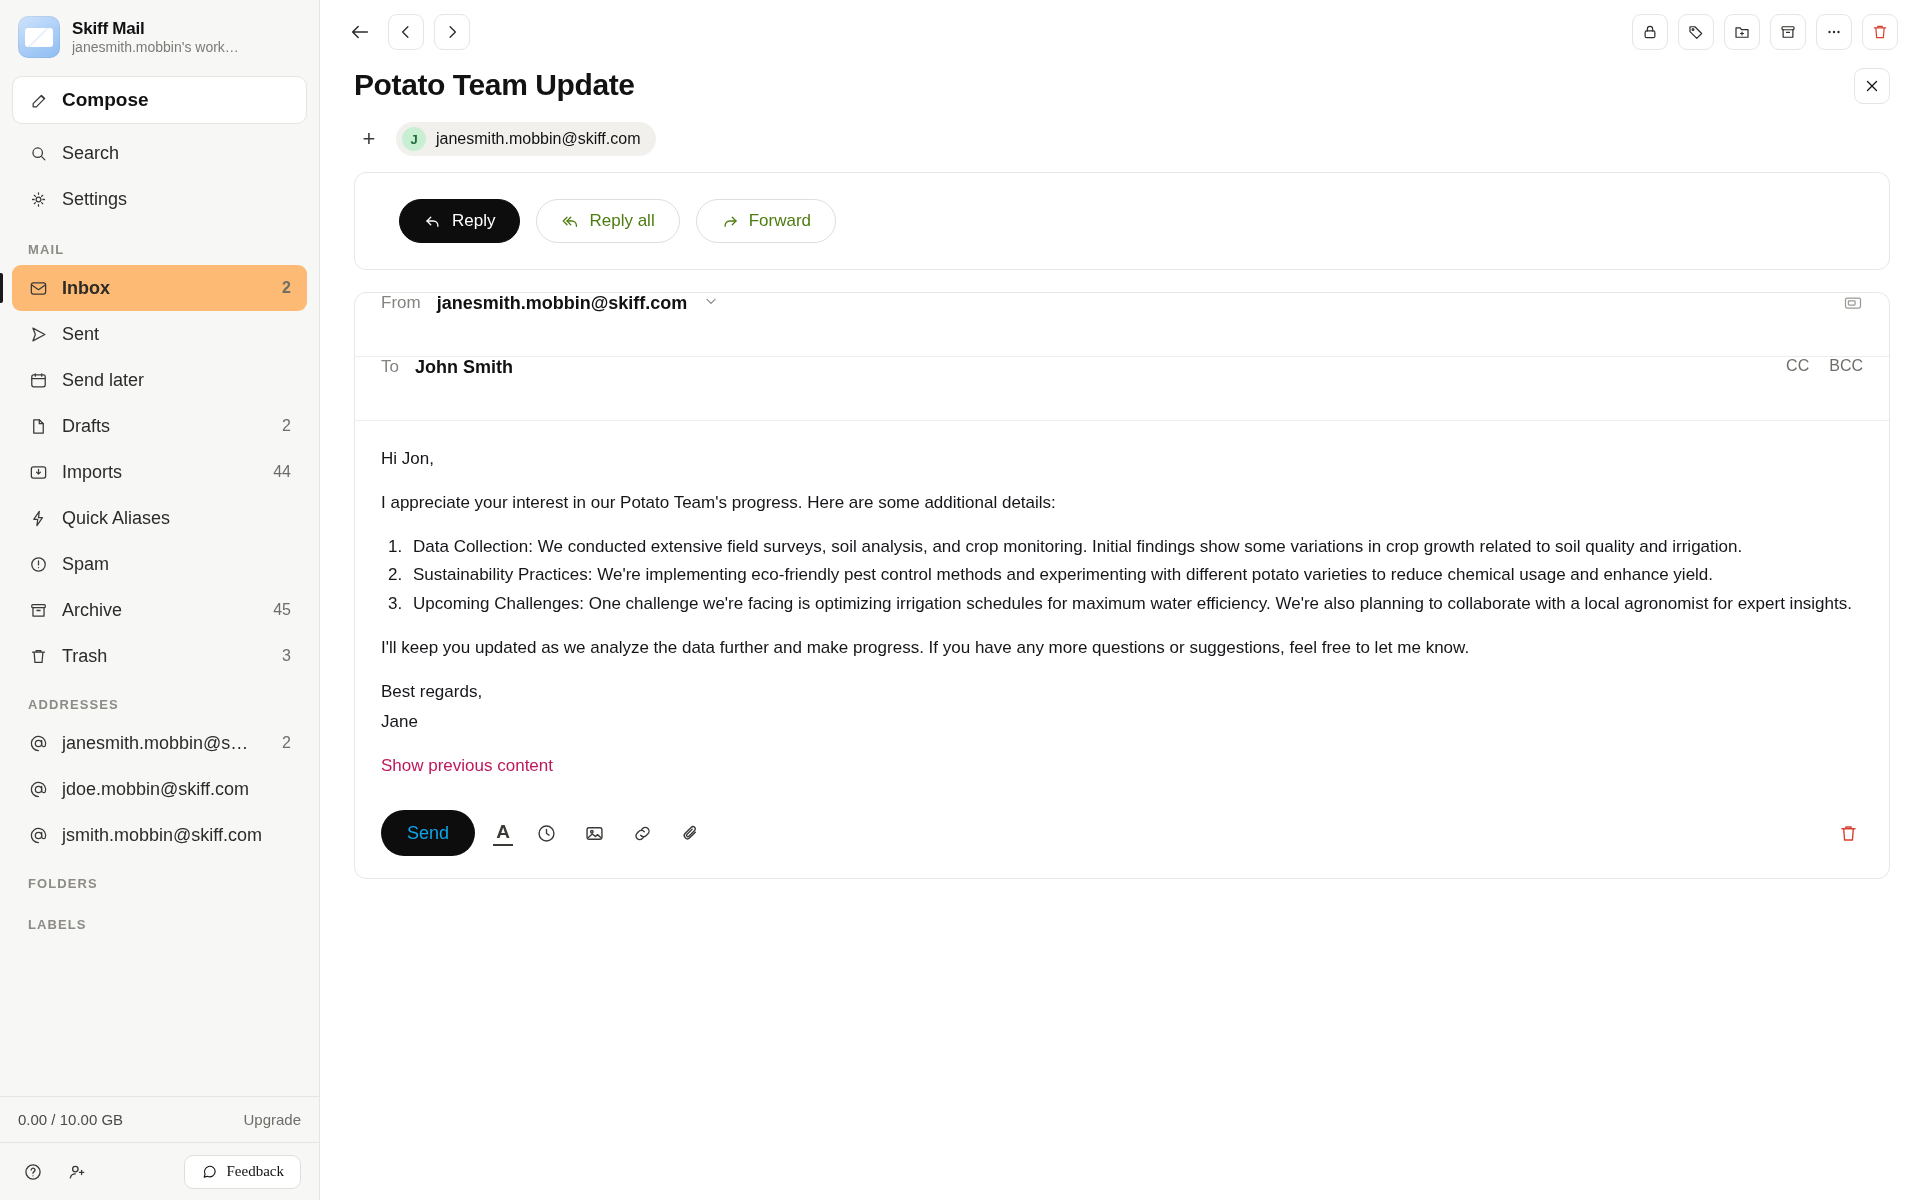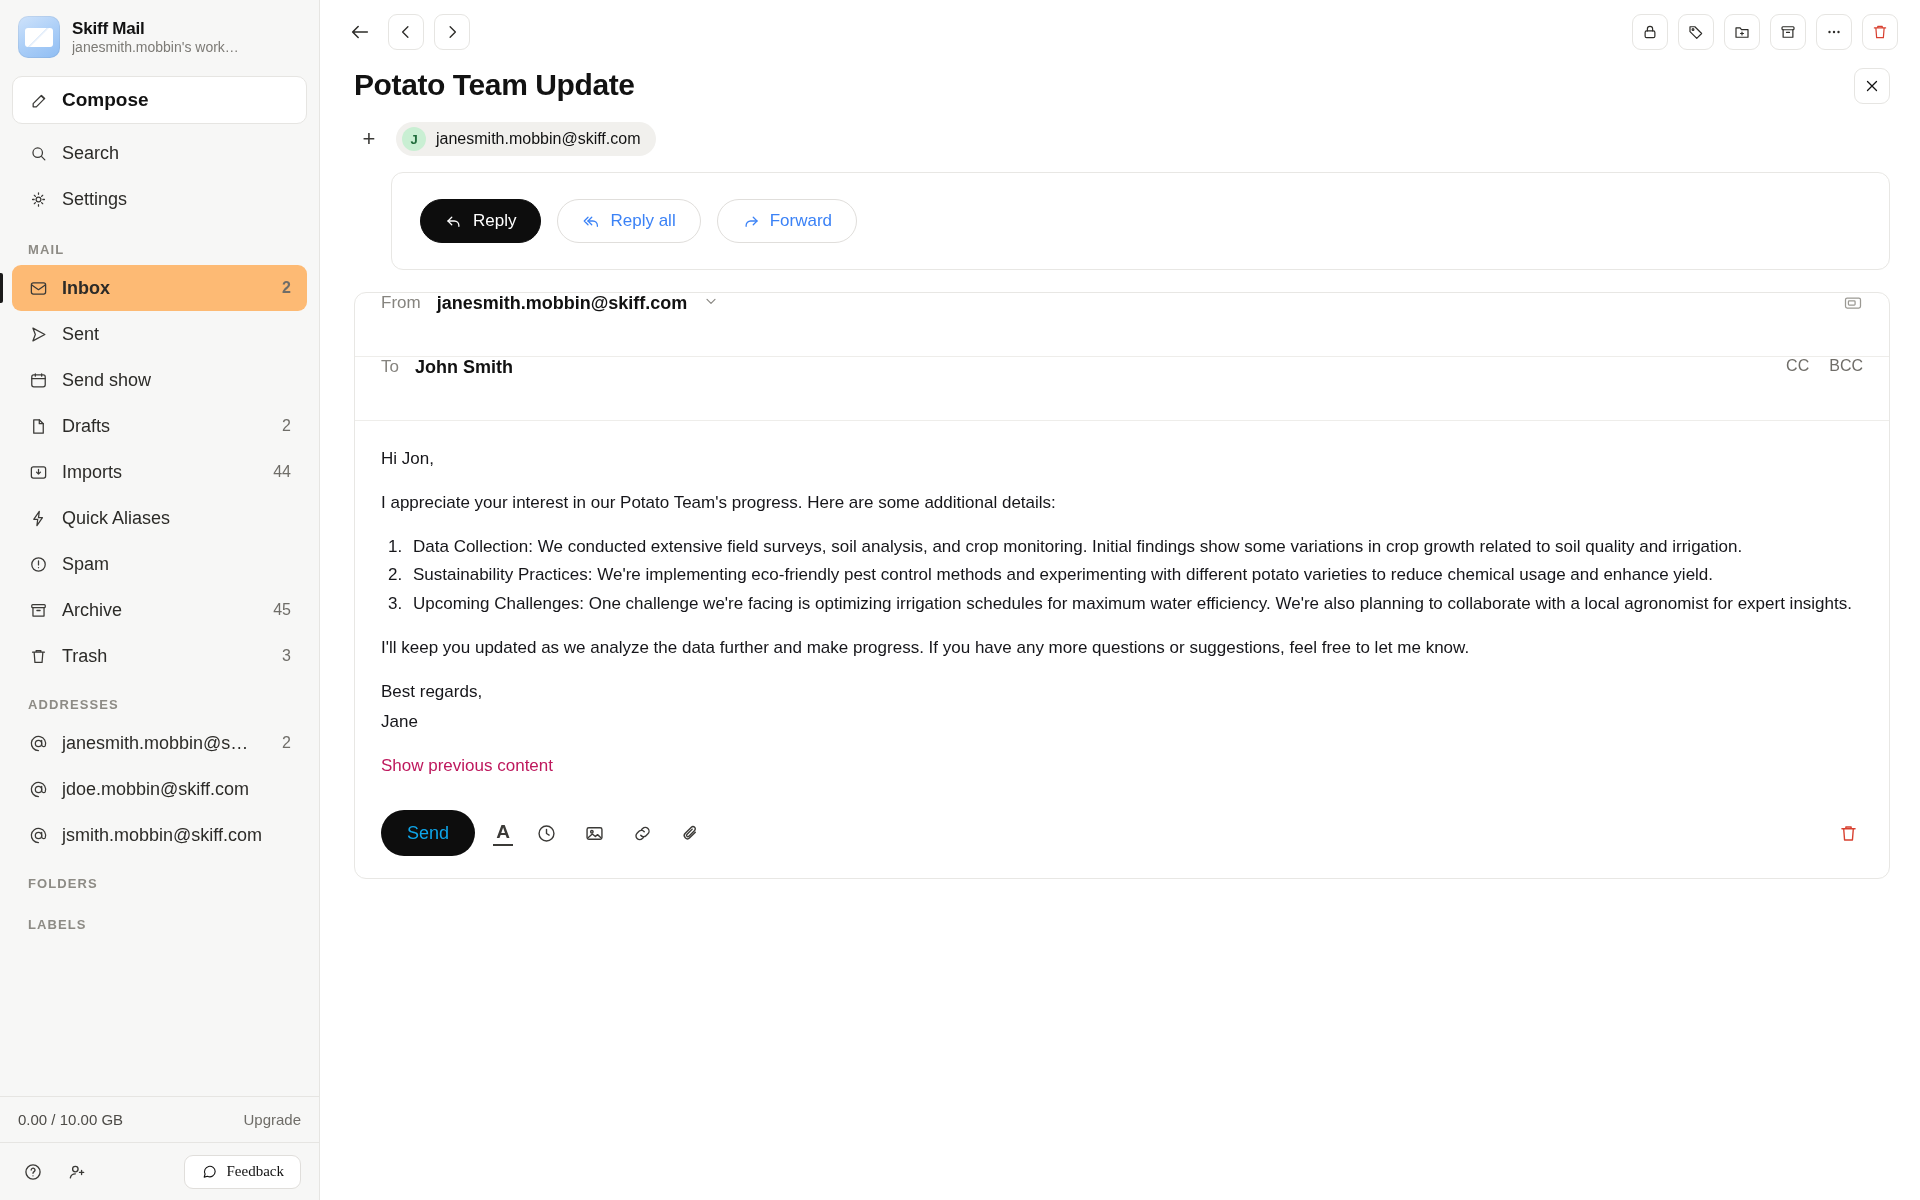--- a/index.html
+++ b/index.html
@@ -115,25 +115,25 @@
   .chip .av {
     width: 24px; height: 24px; border-radius: 50%; background: #c9efd3; color: #1f6b3b;
     font-size: 13px; font-weight: 700; display: flex; align-items: center; justify-content: center;
   }
 
   .content-scroll { flex: 1; overflow: hidden; padding: 0 30px 0 34px; }
 
   .card {
     border: 1px solid #e8e7e4; border-radius: 12px; background: #fff;
   }
-  .reply-card { padding: 26px 28px; margin-bottom: 22px; margin-left: 37px; }
+  .reply-card { padding: 26px 44px; margin-bottom: 22px; }
   .btn-row { display: flex; gap: 16px; }
   .btn {
     height: 44px; border-radius: 22px; display: inline-flex; align-items: center; gap: 10px;
-    padding: 0 24px; font-size: 17px; cursor: pointer; border: 1px solid #e0dedb; background: #fff; color: #3b82f6;
+    padding: 0 24px; font-size: 17px; cursor: pointer; border: 1px solid #e0dedb; background: #fff; color: #4d7c0f;
   }
   .btn.primary { background: #0d0d0d; color: #fff; border-color: #0d0d0d; }
   .btn svg { width: 18px; height: 18px; stroke: currentColor; fill: none; stroke-width: 1.7; stroke-linecap: round; stroke-linejoin: round; }
 
   .compose-card { margin-bottom: 24px; }
   .field-row {
     display: flex; align-items: flex-start; gap: 16px; padding: 0 26px;
     height: 64px; border-bottom: 1px solid #eeedea; font-size: 18px;
   }
   .field-label { color: #86847f; font-size: 17px; }
@@ -228,21 +228,21 @@
         <span class="count"></span>
       </div>
 
       <div class="nav-item">
         <span class="ico">
           <svg viewBox="0 0 24 24">
               <rect x="3.5" y="5" width="17" height="15" rx="2.5"></rect>
               <path d="M3.5 9.5h17M8 3.5v3M16 3.5v3"></path>
             </svg>
         </span>
-        <span>Send show</span>
+        <span>Send later</span>
         <span class="count"></span>
       </div>
 
       <div class="nav-item">
         <span class="ico">
           <svg viewBox="0 0 24 24">
               <path d="M6 3.5h7l5 5v12H6z"></path>
               <path d="M13 3.5v5h5"></path>
             </svg>
         </span>

